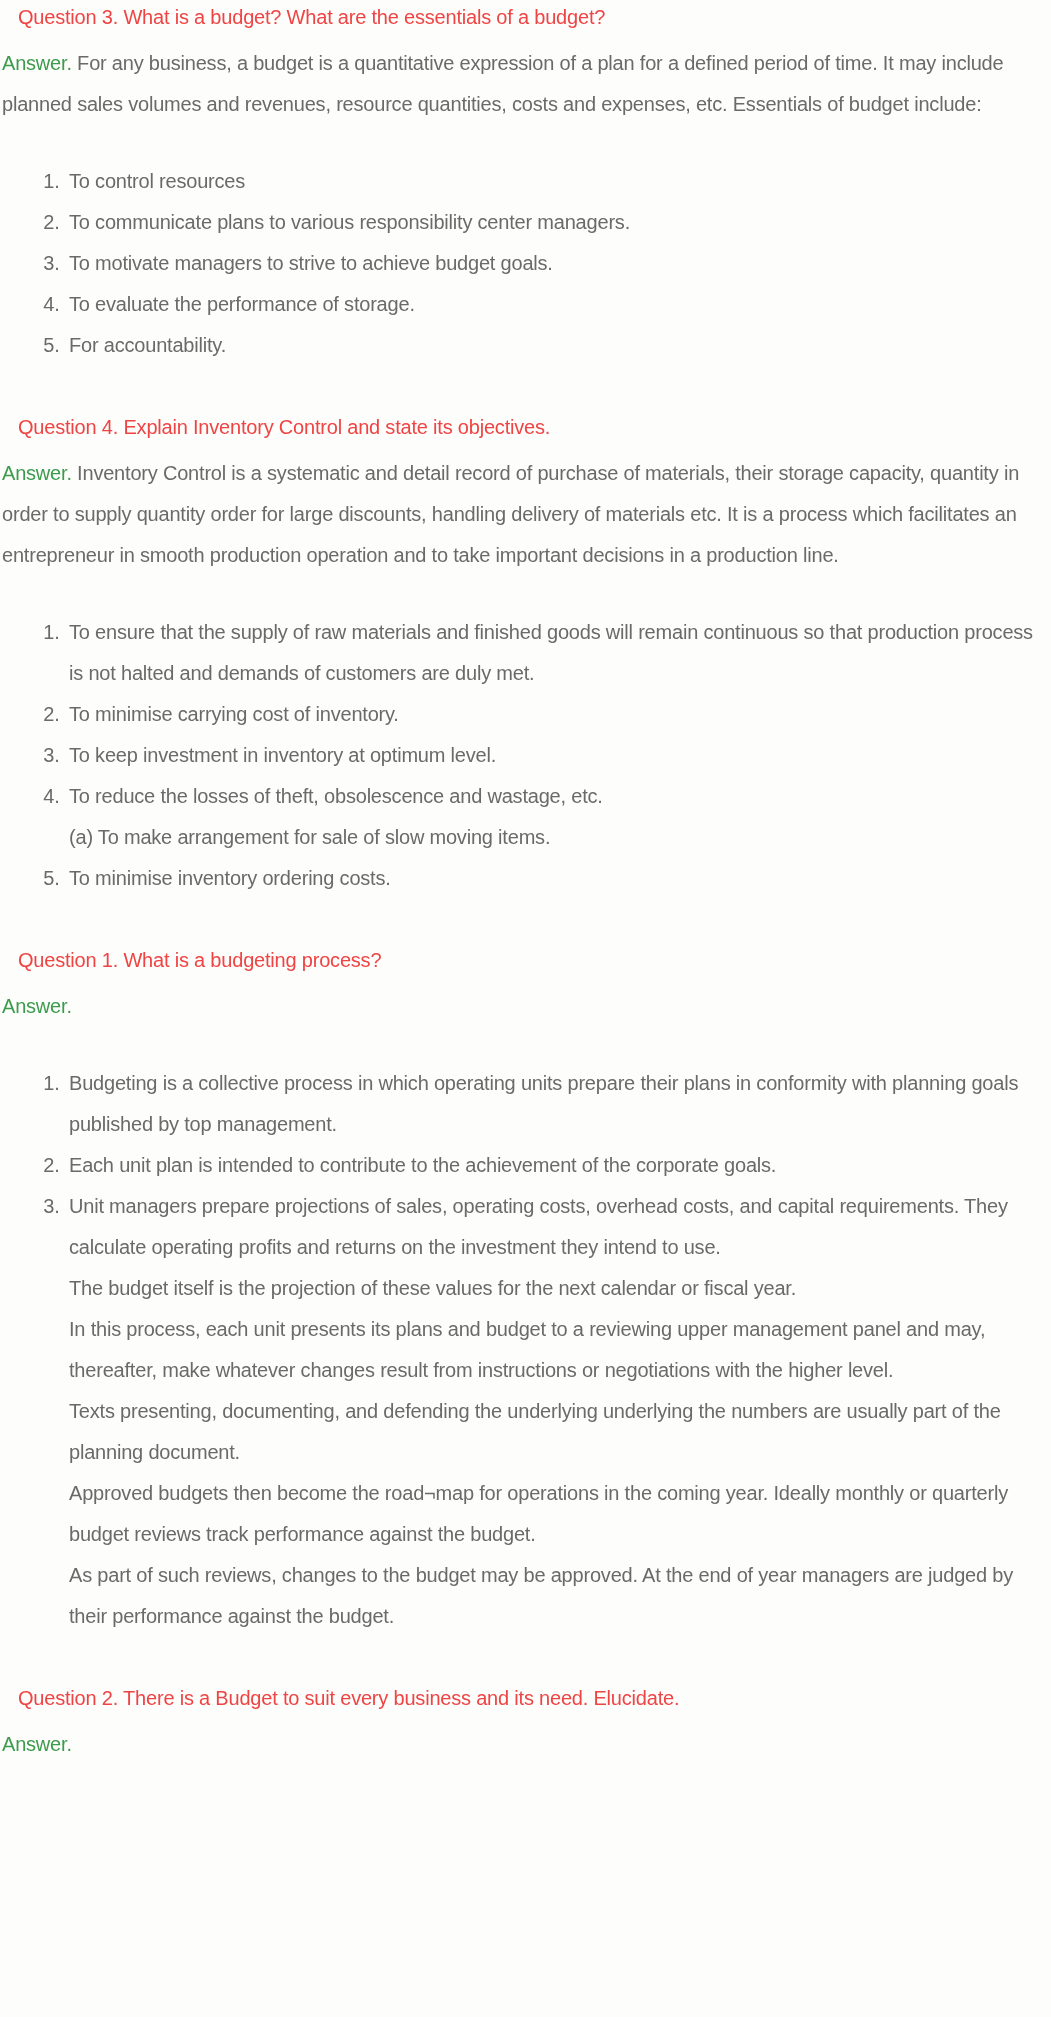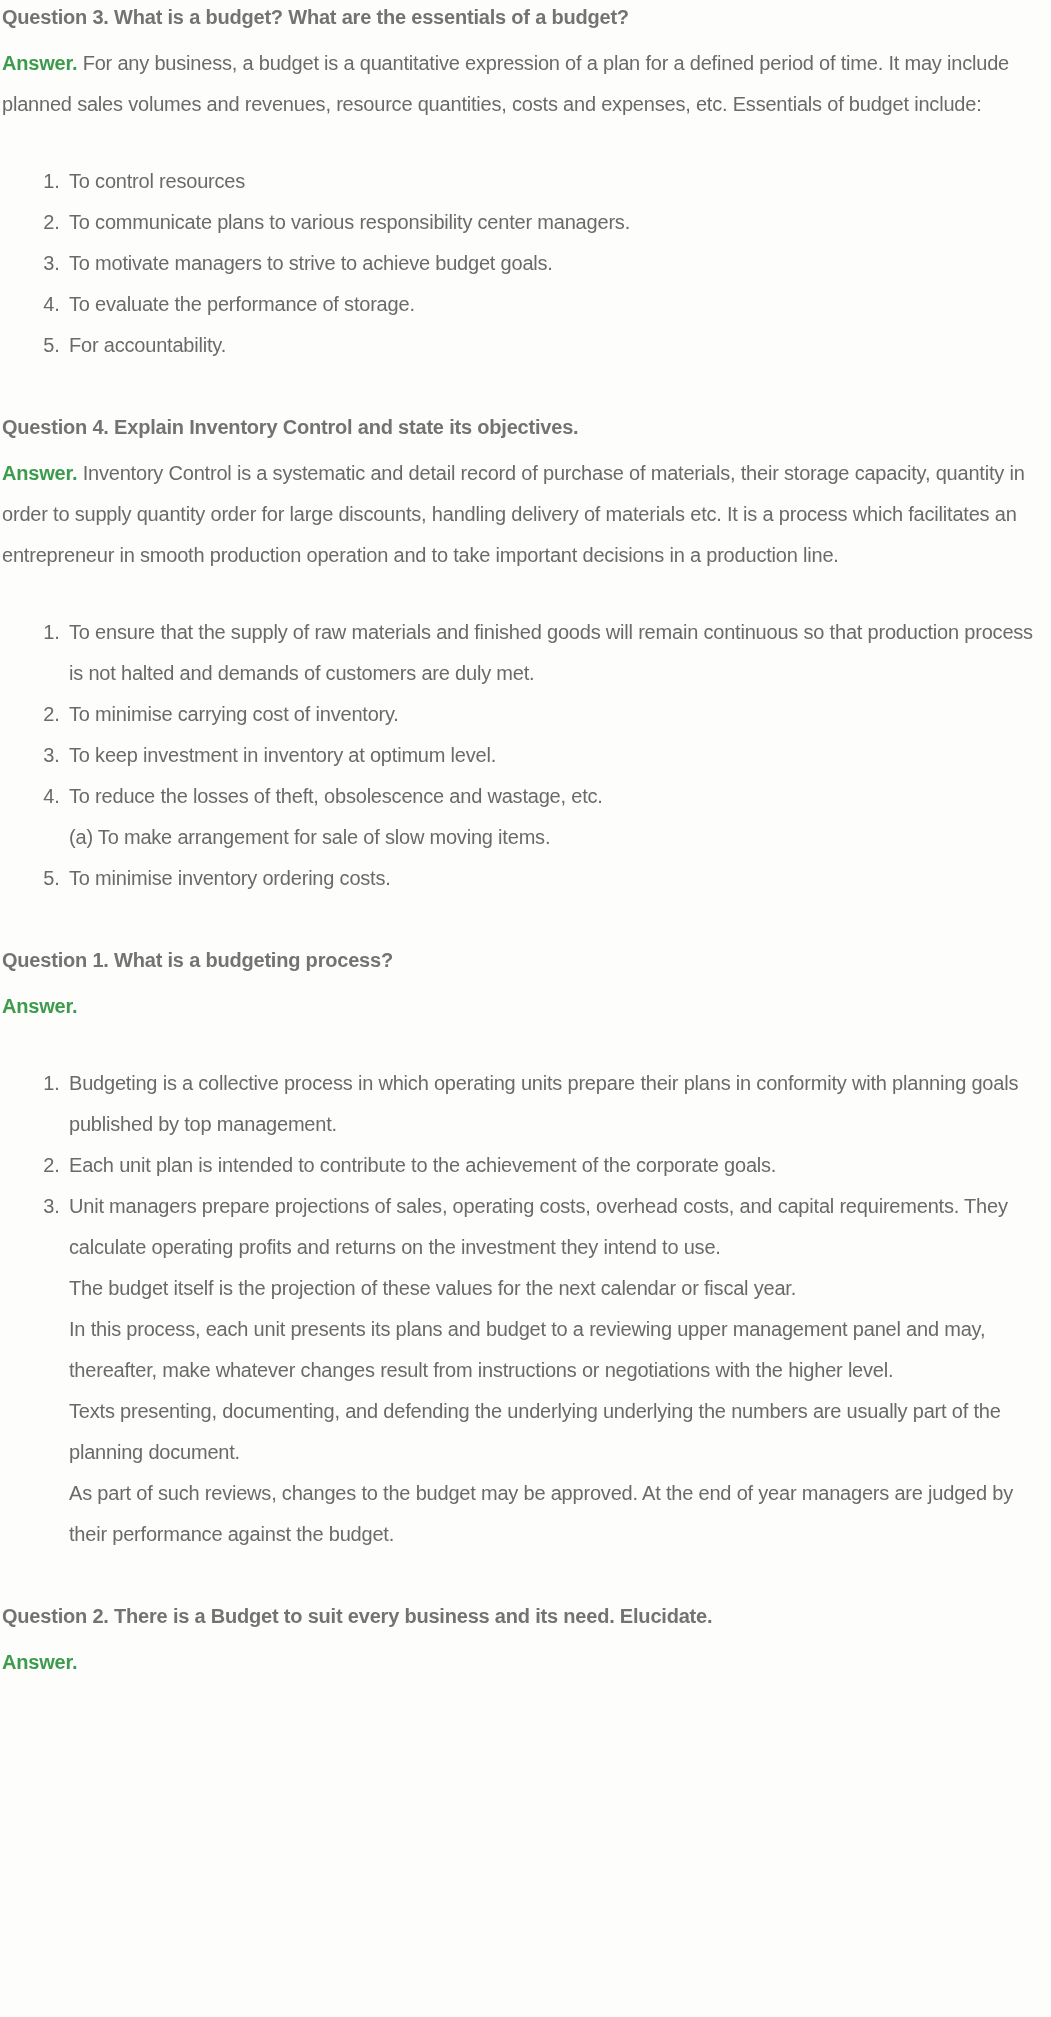--- a/index.html
+++ b/index.html
@@ -10,37 +10,37 @@
     background: #fdfdfb;
     font-family: "Liberation Sans", sans-serif;
     color: #6a6a6a;
     font-size: 20px;
     line-height: 41px;
     letter-spacing: -0.2px;
     padding: 2px 2px 0 2px;
   }
   .doc { width: 100%; }
   .question {
-    color: #737373;
-    font-weight: 700;
+    color: #ef4444;
+    font-weight: 400;
     font-size: 20px;
     line-height: 30px;
-    margin: 46px 0 0 0;
+    margin: 46px 0 0 16px;
   }
   .section {
     color: #3634d0;
     font-weight: 700;
     font-size: 20.5px;
     line-height: 30px;
     margin: 50px 0 0 0;
   }
   .section + .question { margin-top: 13px; }
   .para { margin: 11px 0 0 0; }
   .para.follow { margin: 0; }
-  .answer-label { color: #3d9b4d; font-weight: 700; }
+  .answer-label { color: #3d9b4d; font-weight: 400; }
   .list {
     margin: 36px 0 0 0;
     padding: 0 0 0 47px;
   }
   .list li { padding-left: 4px; margin-left: 16px; }
   .list li::marker { color: #6a6a6a; }
   .list .cont { margin: 0; }
   .doc > :first-child { margin-top: 0; }
 </style>
 </head>
@@ -93,18 +93,19 @@
         <div class="first">Budgeting is a collective process in which operating units prepare their plans in conformity with planning goals published by top management.</div>
       </li>
       <li class="list-item">
         <div class="first">Each unit plan is intended to contribute to the achievement of the corporate goals.</div>
       </li>
       <li class="list-item">
         <div class="first">Unit managers prepare projections of sales, operating costs, overhead costs, and capital requirements. They calculate operating profits and returns on the investment they intend to use.</div>
         <div class="cont">The budget itself is the projection of these values for the next calendar or fiscal year.</div>
         <div class="cont">In this process, each unit presents its plans and budget to a reviewing upper management panel and may, thereafter, make whatever changes result from instructions or negotiations with the higher level.</div>
         <div class="cont">Texts presenting, documenting, and defending the underlying underlying the numbers are usually part of the planning document.</div>
+        <div class="cont">Approved budgets then become the road¬map for operations in the coming year. Ideally monthly or quarterly budget reviews track performance against the budget.</div>
         <div class="cont">As part of such reviews, changes to the budget may be approved. At the end of year managers are judged by their performance against the budget.</div>
       </li>
     </ol>
     <h2 class="question">Question 2. There is a Budget to suit every business and its need. Elucidate.</h2>
     <p class="para"><span class="answer-label">Answer.</span></p>
   </div>
 
 </body></html>

